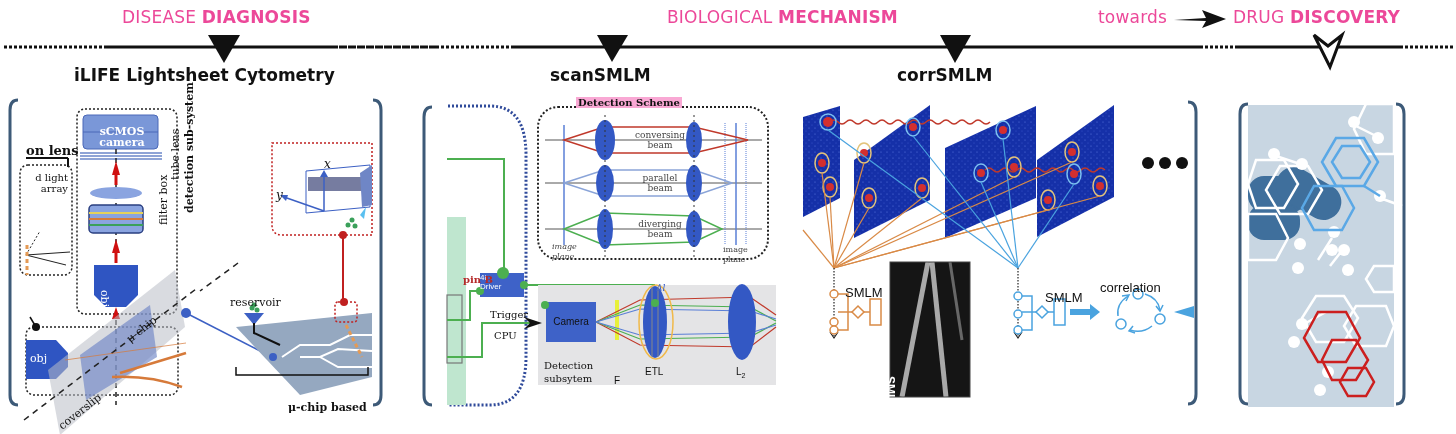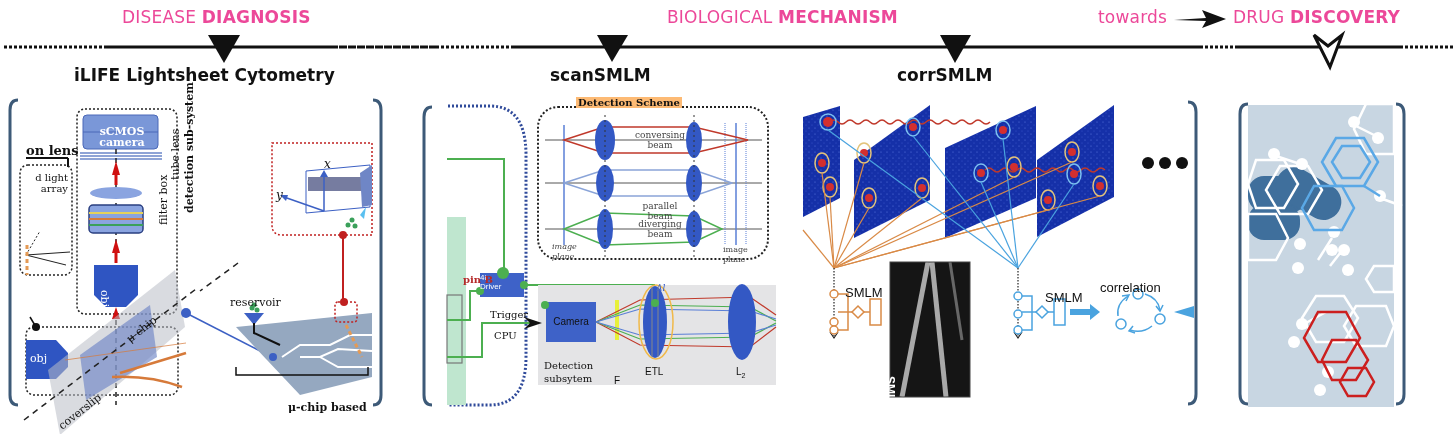--- a/index.html
+++ b/index.html
@@ -229,26 +229,26 @@
 
   <ellipse cx="236" cy="227" rx="17" ry="37" fill="none" stroke="#f0b94a" stroke-width="1.5"></ellipse>
   <ellipse cx="235" cy="227" rx="12" ry="36" fill="#3358c4"></ellipse>
   <line x1="232" y1="192" x2="232" y2="262" stroke="#888" stroke-width="1"></line>
   <line x1="238" y1="192" x2="238" y2="262" stroke="#888" stroke-width="1"></line>
   <circle cx="235" cy="208" r="4" fill="#4caf50"></circle>
 
   <ellipse cx="322" cy="227" rx="14" ry="38" fill="#3358c4"></ellipse>
 </svg>
 
-<div class="abs serif" style="left:576px;top:97px;font-size:10px;font-weight:bold;background:#fdba74;padding:0 2px;">Detection Scheme</div>
+<div class="abs serif" style="left:576px;top:97px;font-size:10px;font-weight:bold;background:#f9a8d4;padding:0 2px;">Detection Scheme</div>
 <div class="abs serif" style="left:632px;top:130px;font-size:9px;line-height:10px;text-align:center;width:56px;color:#444;">
   <div>conversing</div>
   <div>beam</div>
 </div>
-<div class="abs serif" style="left:632px;top:173px;font-size:9px;line-height:10px;text-align:center;width:56px;color:#444;margin-top:28px;">
+<div class="abs serif" style="left:632px;top:173px;font-size:9px;line-height:10px;text-align:center;width:56px;color:#444;">
   <div>parallel</div>
   <div>beam</div>
 </div>
 <div class="abs serif" style="left:632px;top:219px;font-size:9px;line-height:10px;text-align:center;width:56px;color:#444;">
   <div>diverging</div>
   <div>beam</div>
 </div>
 <div class="abs serif" style="left:552px;top:242px;font-size:8px;line-height:10px;color:#444;font-style:italic;">
   <div>image</div>
   <div>plane</div>

